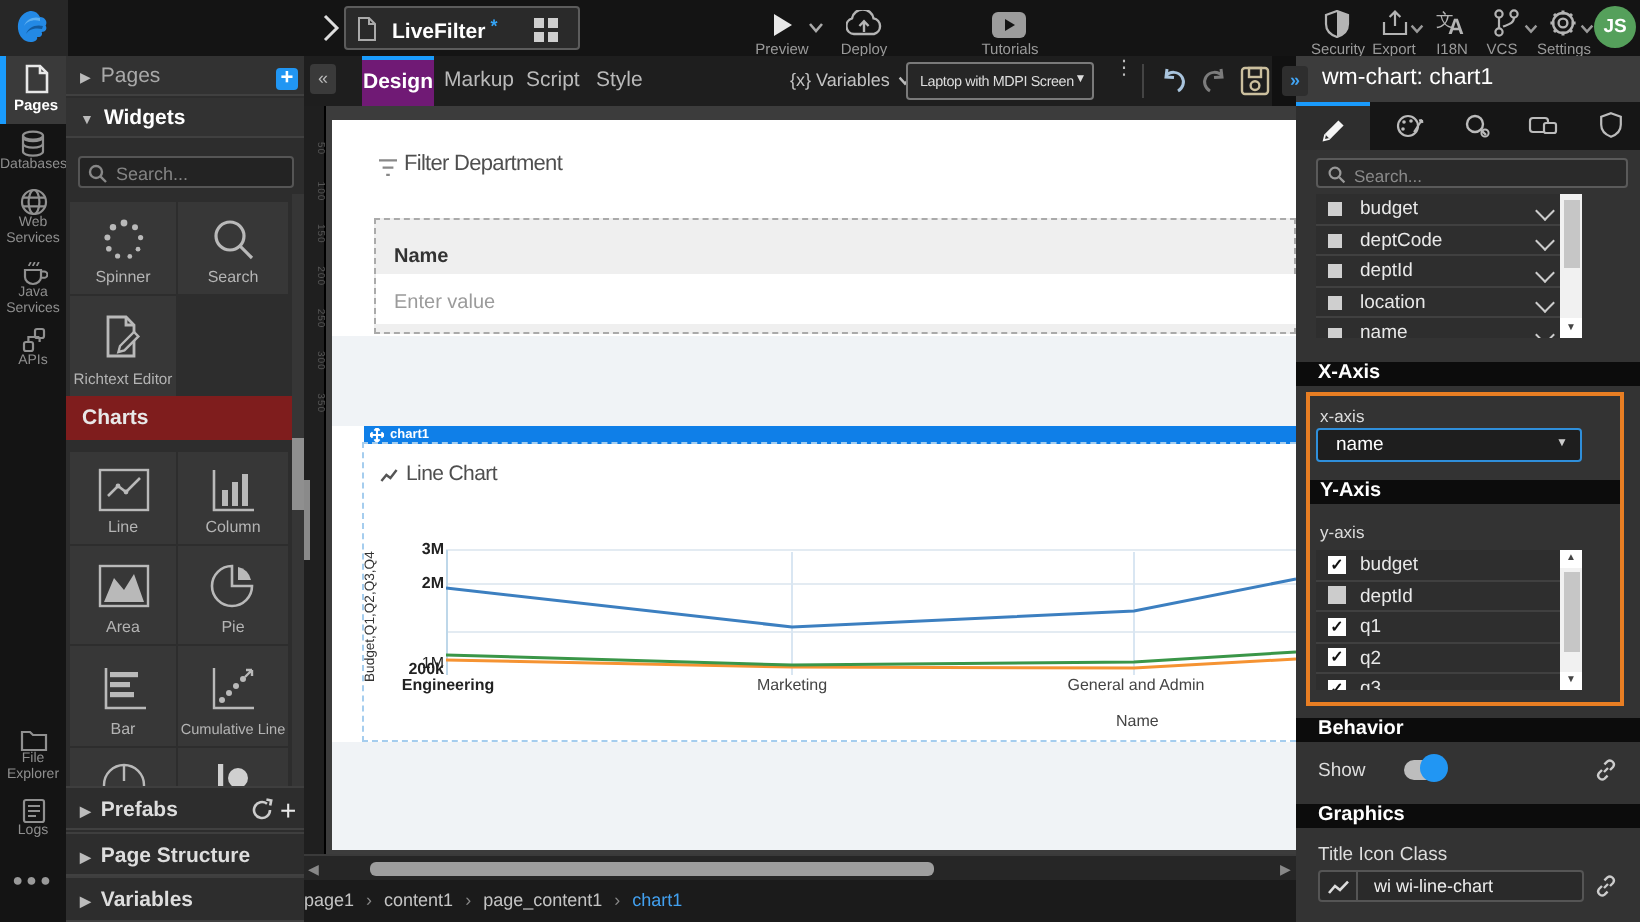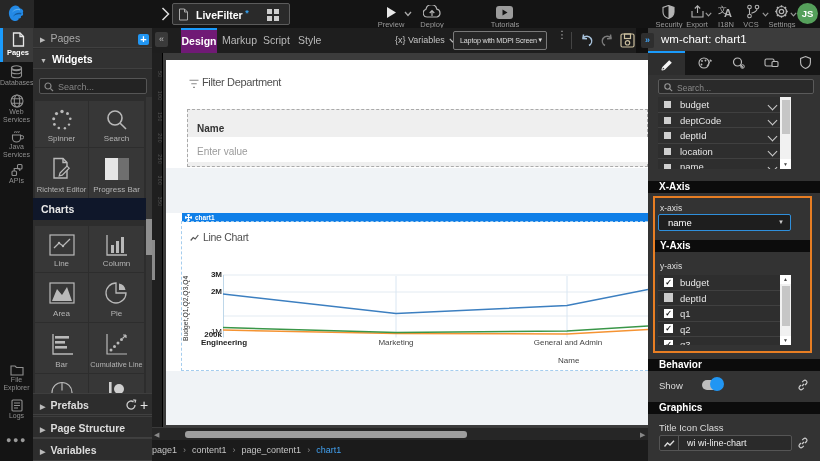--- a/index.html
+++ b/index.html
@@ -215,28 +215,21 @@
       <div class="tlabel">Search</div>
     </div>
     <div class="tile" style="left:2px;top:120px;width:53px;height:50px;">
       <svg style="margin:9px auto 0" width="24" height="24" viewBox="0 0 24 24">
           <path d="M4 1.5 h9 l4 4 V21 H4 z" fill="none" stroke="#b9b9b9" stroke-width="1.4"></path>
           <path d="M13 1.5 v4 h4" fill="none" stroke="#b9b9b9" stroke-width="1.4"></path>
           <path d="M10 16 l7-7 2.2 2.2 -7 7 -3 .8 z" fill="#373737" stroke="#b9b9b9" stroke-width="1.2"></path>
         </svg>
       <div class="tlabel" style="font-size:7.6px;white-space:nowrap;">Richtext Editor</div>
     </div>
-    <div class="tile" style="left:56px;top:120px;width:55px;height:50px;">
-      <svg style="margin:9px auto 0" width="26" height="24" viewBox="0 0 26 24">
-          <rect x="1" y="1" width="24" height="22" fill="#e6e6e6"></rect>
-          <rect x="14" y="1" width="11" height="22" fill="#6f6f6f"></rect>
-        </svg>
-      <div class="tlabel">Progress Bar</div>
-    </div>
-    <div class="lp-head" style="top:170px;height:22px;line-height:22px;background:#0f172a;border-bottom:0;"><span style="margin-left:8px;">Charts</span></div>
+    <div class="lp-head" style="top:170px;height:22px;line-height:22px;background:#7f1d1d;border-bottom:0;"><span style="margin-left:8px;">Charts</span></div>
     <div class="tile" style="left:2px;top:198px;width:53px;height:46px;">
       <svg style="margin:8px auto 0" width="26" height="22" viewBox="0 0 26 22">
           <rect x="1" y="1" width="24" height="20" fill="none" stroke="#b9b9b9" stroke-width="1.2"></rect>
           <path d="M5 14 l5-5 4 3 7-7" fill="none" stroke="#b9b9b9" stroke-width="1.3"></path>
           <circle cx="10" cy="9" r="1.2" fill="#b9b9b9"></circle>
           <circle cx="14" cy="12" r="1.2" fill="#b9b9b9"></circle>
         </svg>
       <div class="tlabel">Line</div>
     </div>
     <div class="tile" style="left:56px;top:198px;width:55px;height:46px;">

